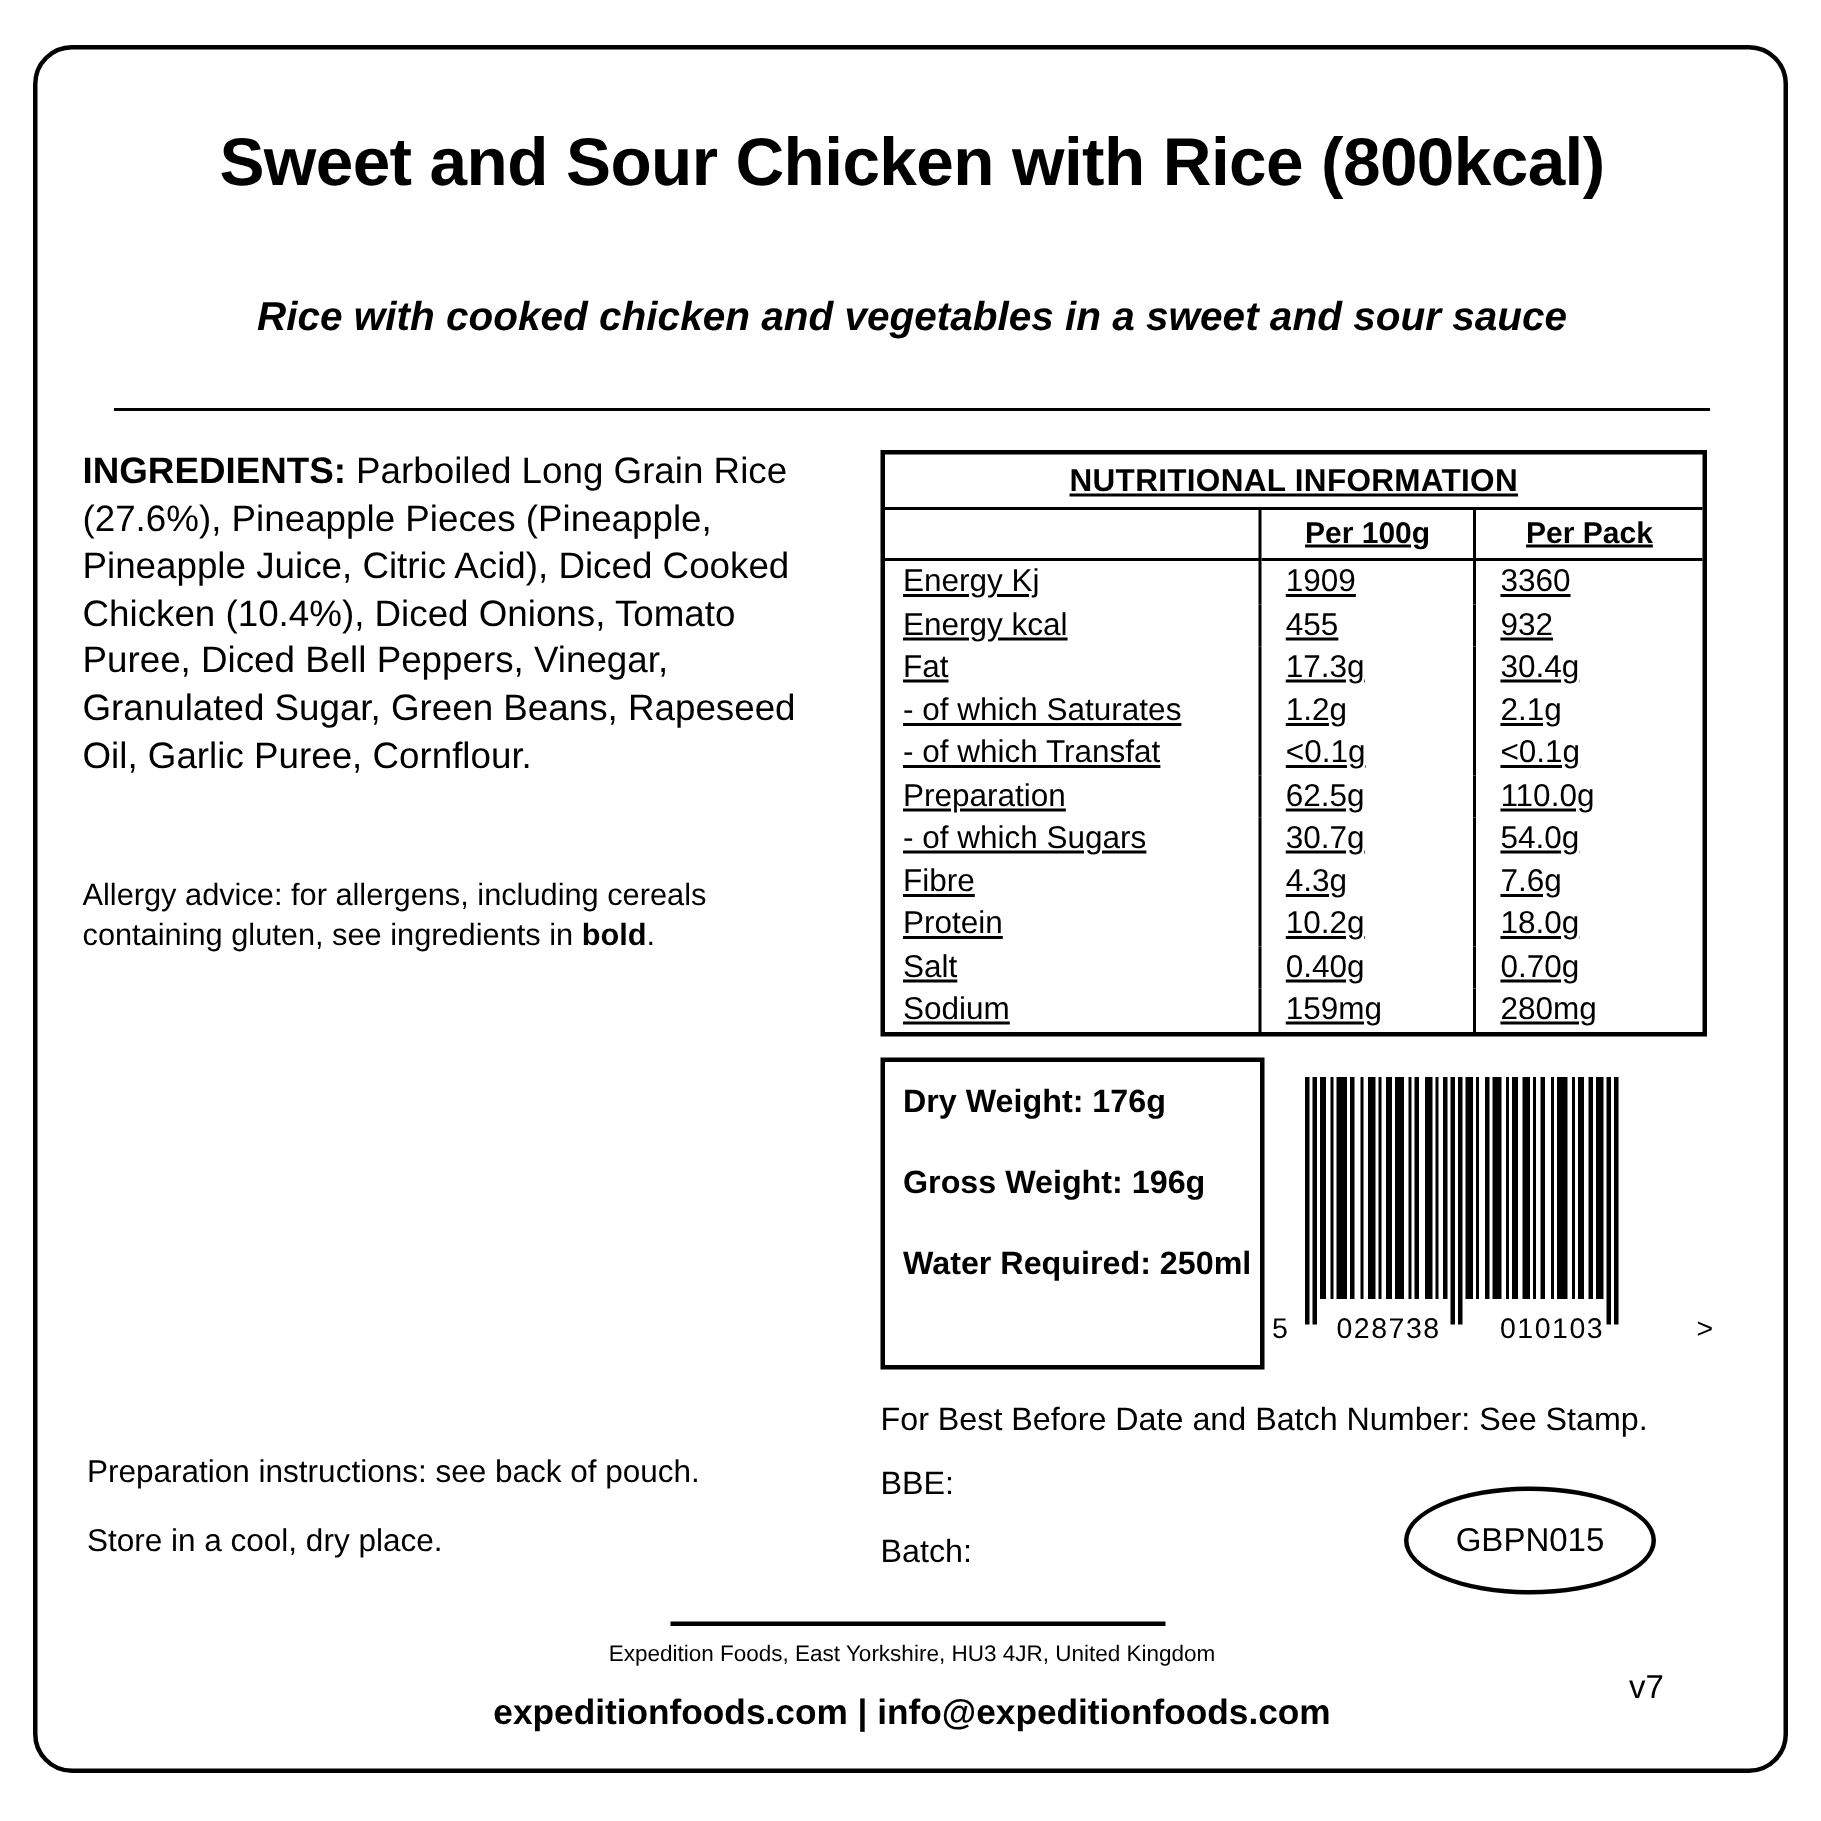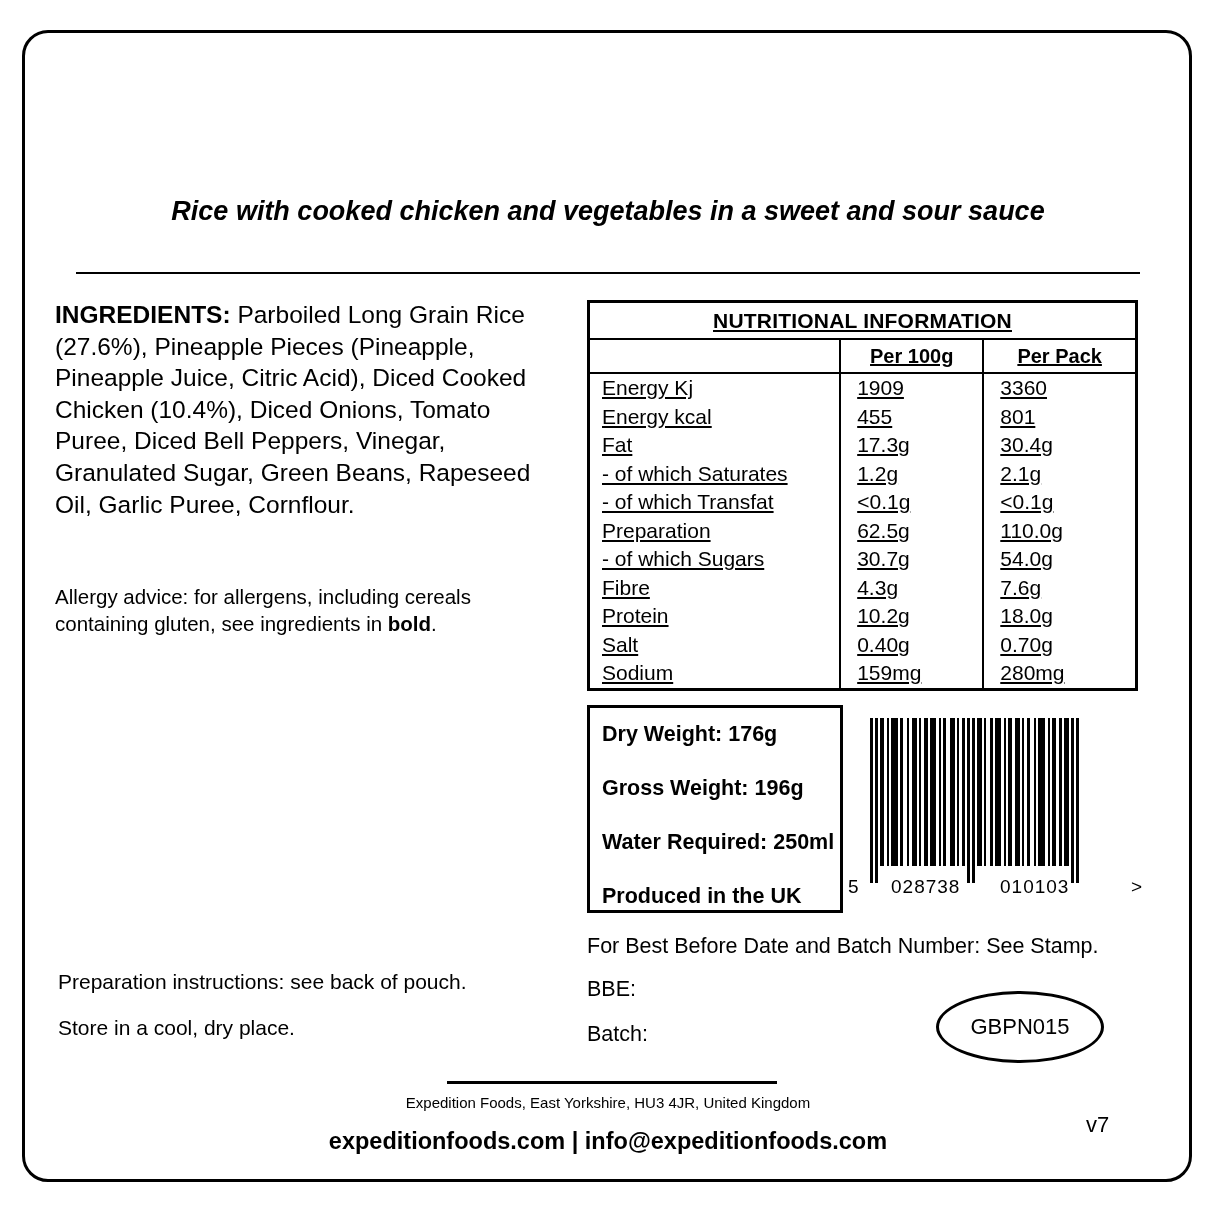--- a/index.html
+++ b/index.html
@@ -278,20 +278,21 @@
   }
 </style>
 </head>
 <body>
 
 <div id="label">
   <div class="label-border"></div>
 
   <div class="inner">
 
+    <div class="title">Sweet and Sour Chicken with Rice (800kcal)</div>
     <div class="subtitle">Rice with cooked chicken and vegetables in a sweet and sour sauce</div>
     <div class="rule-top"></div>
 
     <div class="ingredients"><b>INGREDIENTS:</b><span> Parboiled Long Grain Rice (27.6%), Pineapple Pieces (Pineapple, Pineapple Juice, Citric Acid), Diced Cooked Chicken (10.4%), Diced Onions, Tomato Puree, Diced Bell Peppers, Vinegar, Granulated Sugar, Green Beans, Rapeseed Oil, Garlic Puree, Cornflour.</span></div>
 
     <div class="allergy"><span>Allergy advice: for allergens, including cereals containing gluten, see ingredients in </span><b>bold</b><span>.</span></div>
 
     <div class="prep">Preparation instructions: see back of pouch.</div>
     <div class="store">Store in a cool, dry place.</div>
 
@@ -307,21 +308,21 @@
         </thead>
         <tbody id="nut-body">
             <tr class="row">
               <td class="c0">Energy Kj</td>
               <td class="c1">1909</td>
               <td class="c2">3360</td>
             </tr>
             <tr class="row">
               <td class="c0">Energy kcal</td>
               <td class="c1">455</td>
-              <td class="c2">801</td>
+              <td class="c2">932</td>
             </tr>
             <tr class="row">
               <td class="c0">Fat</td>
               <td class="c1">17.3g</td>
               <td class="c2">30.4g</td>
             </tr>
             <tr class="row">
               <td class="c0 indent">- of which Saturates</td>
               <td class="c1">1.2g</td>
               <td class="c2">2.1g</td>
@@ -362,21 +363,20 @@
               <td class="c2">280mg</td>
             </tr>
           </tbody>
       </table>
     </div>
 
     <div class="weights">
       <div>Dry Weight: 176g</div>
       <div>Gross Weight: 196g</div>
       <div>Water Required: 250ml</div>
-      <div>Produced in the UK</div>
     </div>
 
     <div class="barcode-wrap">
       <div class="bars" id="bars">
           <span class="guard" style="width: 3px;"></span>
           <span class="w" style="width: 2px;"></span>
           <span class="guard" style="width: 3px;"></span>
           <span class="w" style="width: 2px;"></span>
           <span style="width: 4px;"></span>
           <span class="w" style="width: 3px;"></span>

